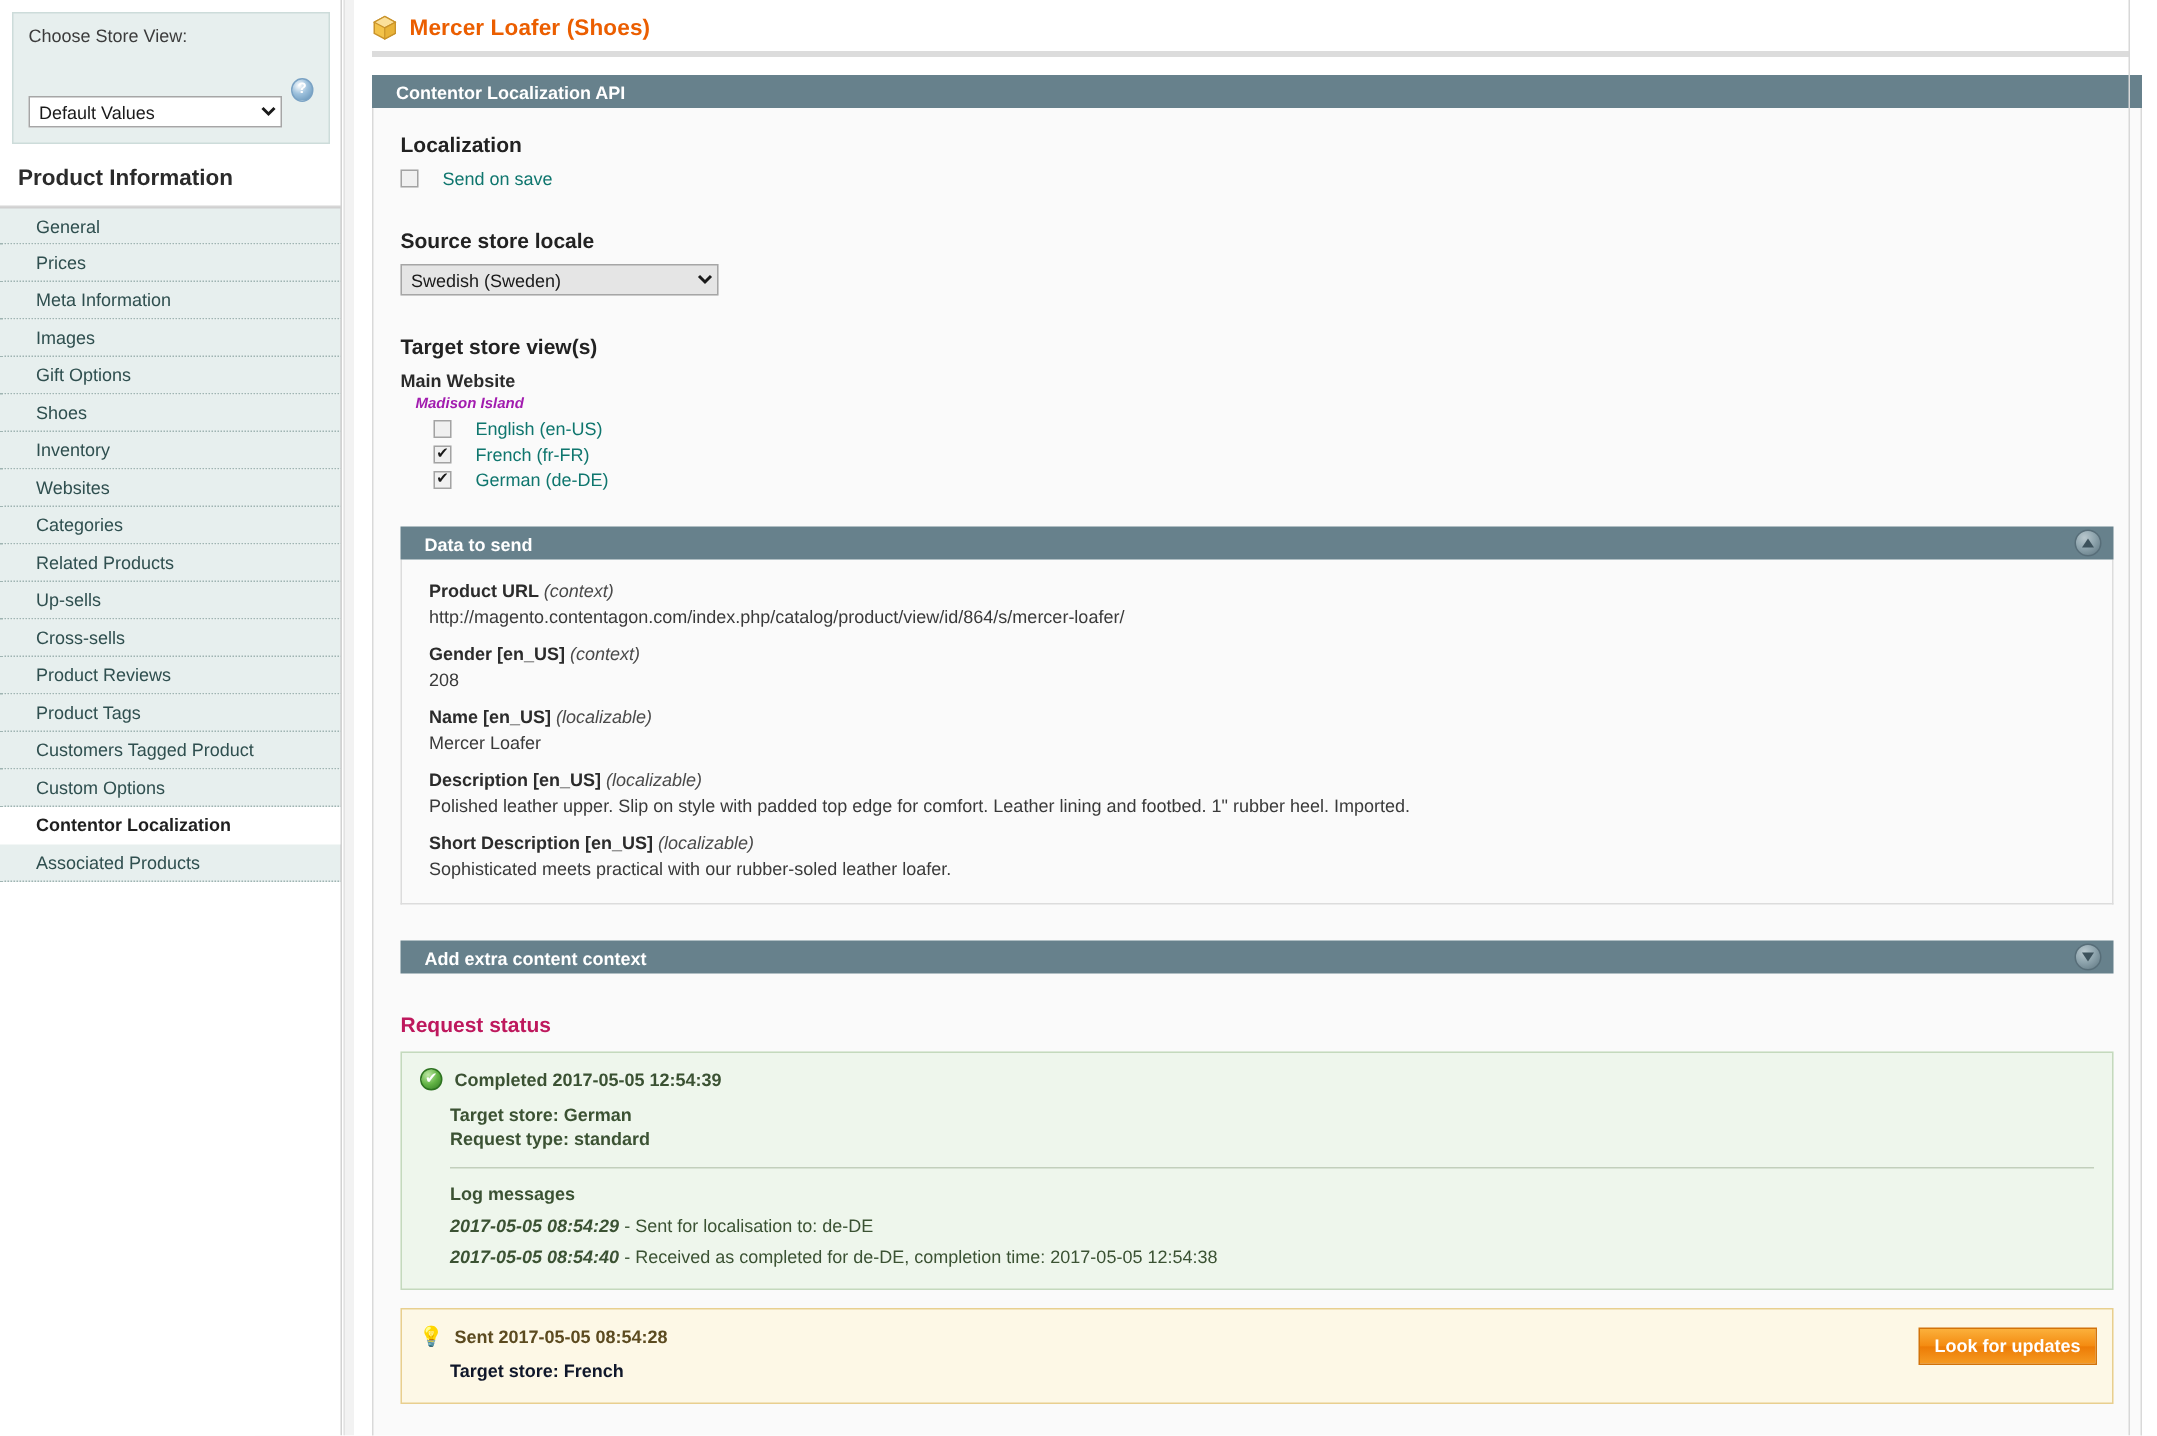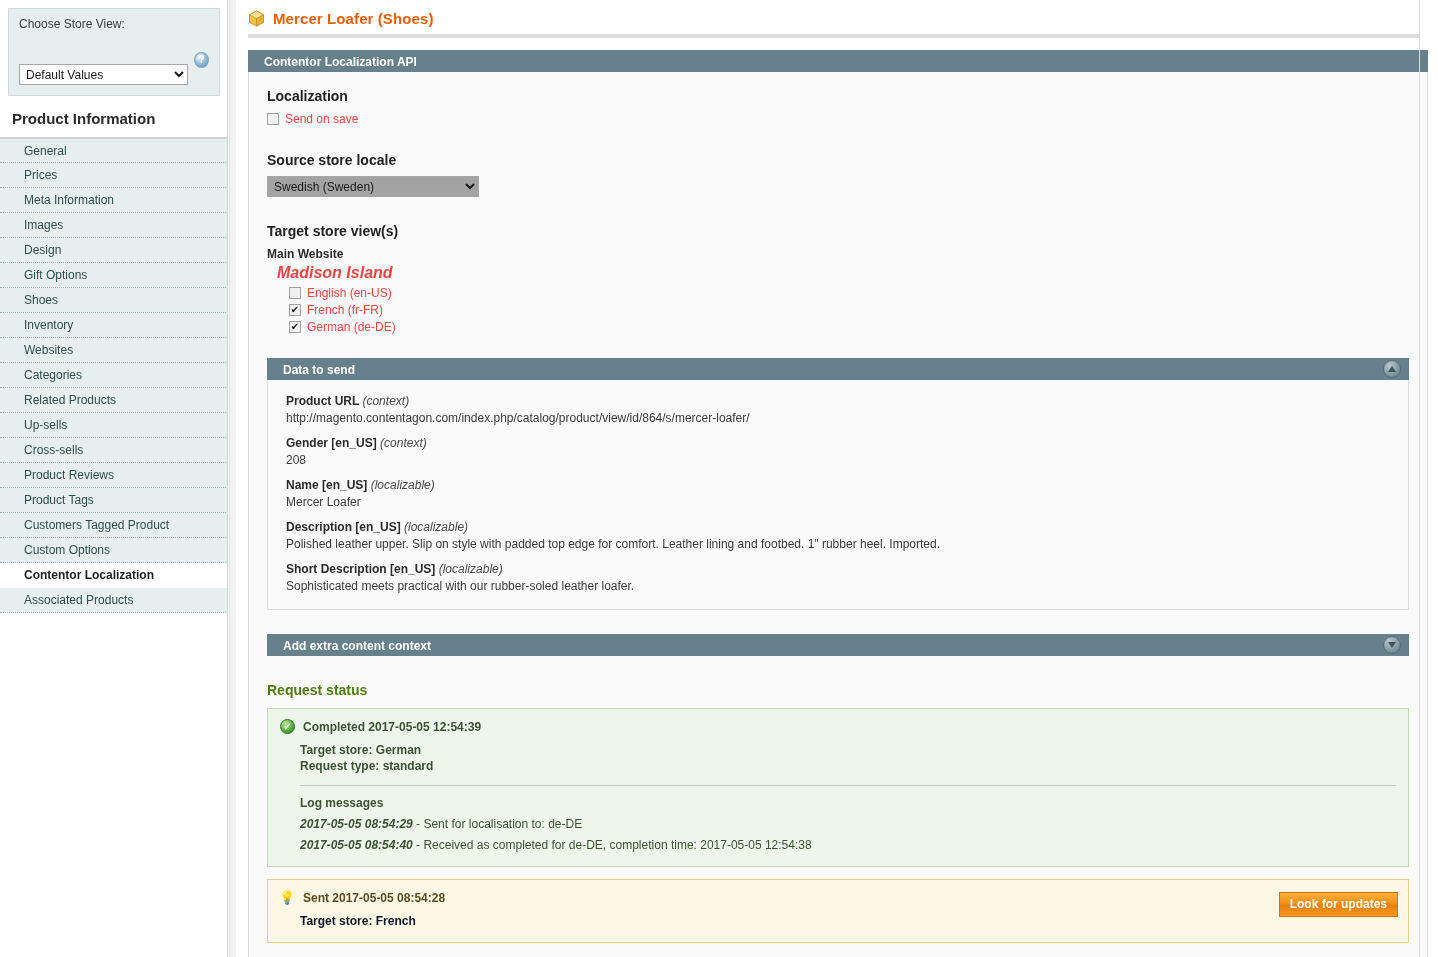--- a/index.html
+++ b/index.html
@@ -116,38 +116,38 @@
     border: 1px solid #d9d9d9;
     border-top: none;
     padding: 16px 18px 18px 18px;
   }
 
   h3.sect {
     font-size: 14px; font-weight: bold; color: #222;
     margin: 0 0 8px 0;
   }
   h3.sect.gap { margin-top: 26px; }
-  .chk-row { display: flex; align-items: center; gap: 6px; font-size: 12px; color: #ef4444; }
+  .chk-row { display: flex; align-items: center; gap: 16px; font-size: 12px; color: #0f766e; }
   .cb {
     width: 12px; height: 12px; flex: 0 0 12px;
     border: 1px solid #a3a3a3; background: #f0f0f0;
     display: inline-flex; align-items: center; justify-content: center;
     font-size: 10px; line-height: 1; color: #222;
   }
   .cb.on::after { content: "\2714"; font-size: 10px; color: #1a1a1a; }
 
   select.locale-select {
     width: 212px; height: 21px;
     font-family: "Liberation Sans", sans-serif;
     font-size: 12px;
-    border: 1px solid #a6a6a6; background: #a3a3a3; color: #1a1a1a;
+    border: 1px solid #a6a6a6; background: #e5e5e5; color: #1a1a1a;
     padding: 1px 2px;
   }
   .tree-website { font-weight: bold; font-size: 12px; color: #2b2b2b; margin: 0 0 3px 0; }
-  .tree-group { font-weight: bold; font-style: italic; font-size: 16px; color: #ef4444; margin: 0 0 4px 10px; }
+  .tree-group { font-weight: bold; font-style: italic; font-size: 10px; color: #a21caf; margin: 0 0 4px 10px; }
   .tree-store { margin-left: 22px; margin-bottom: 3px; }
 
   
   .inner-panel { margin-top: 24px; }
   .inner-head {
     background: #67818c; color: #fff; font-weight: bold; font-size: 12px;
     padding: 5px 10px 6px 16px; position: relative; height: 22px;
   }
   .toggle-btn {
     position: absolute; right: 8px; top: 2px;
@@ -163,21 +163,21 @@
     background: #fafafa; border: 1px solid #dcdcdc; border-top: none;
     padding: 14px 18px 16px 18px;
   }
   .field { margin-bottom: 11px; }
   .field:last-child { margin-bottom: 0; }
   .field-label { font-size: 12px; font-weight: bold; color: #2b2b2b; }
   .field-label .muted { font-weight: normal; font-style: italic; color: #4a4a4a; }
   .field-value { font-size: 12px; color: #3a3a3a; margin-top: 3px; }
 
   
-  .req-title { font-size: 14px; font-weight: bold; color: #4d7c0f; margin: 26px 0 10px 0; }
+  .req-title { font-size: 14px; font-weight: bold; color: #be185d; margin: 26px 0 10px 0; }
   .status-card {
     border: 1px solid #c4d9bd; background: #eef6ec;
     padding: 10px 12px 14px 12px; margin-bottom: 12px;
     position: relative;
   }
   .status-card.sent { border: 1px solid #e8cf8f; background: #fdf8e6; }
   .status-head { display: flex; align-items: center; gap: 8px; }
   .ico-ok {
     width: 15px; height: 15px; border-radius: 50%;
     background: radial-gradient(circle at 34% 28%, #bfe8a6 0%, #63b445 50%, #2f7a22 100%);
@@ -230,21 +230,20 @@
     </div>
 
     <div class="prod-info-title">Product Information</div>
 
     <div class="nav-wrap">
       <ul class="nav-list" id="nav-list">
           <li class="sep-top"><span>General</span></li>
           <li><span>Prices</span></li>
           <li><span>Meta Information</span></li>
           <li><span>Images</span></li>
-          <li><span>Design</span></li>
           <li><span>Gift Options</span></li>
           <li><span>Shoes</span></li>
           <li><span>Inventory</span></li>
           <li><span>Websites</span></li>
           <li><span>Categories</span></li>
           <li><span>Related Products</span></li>
           <li><span>Up-sells</span></li>
           <li><span>Cross-sells</span></li>
           <li><span>Product Reviews</span></li>
           <li><span>Product Tags</span></li>

